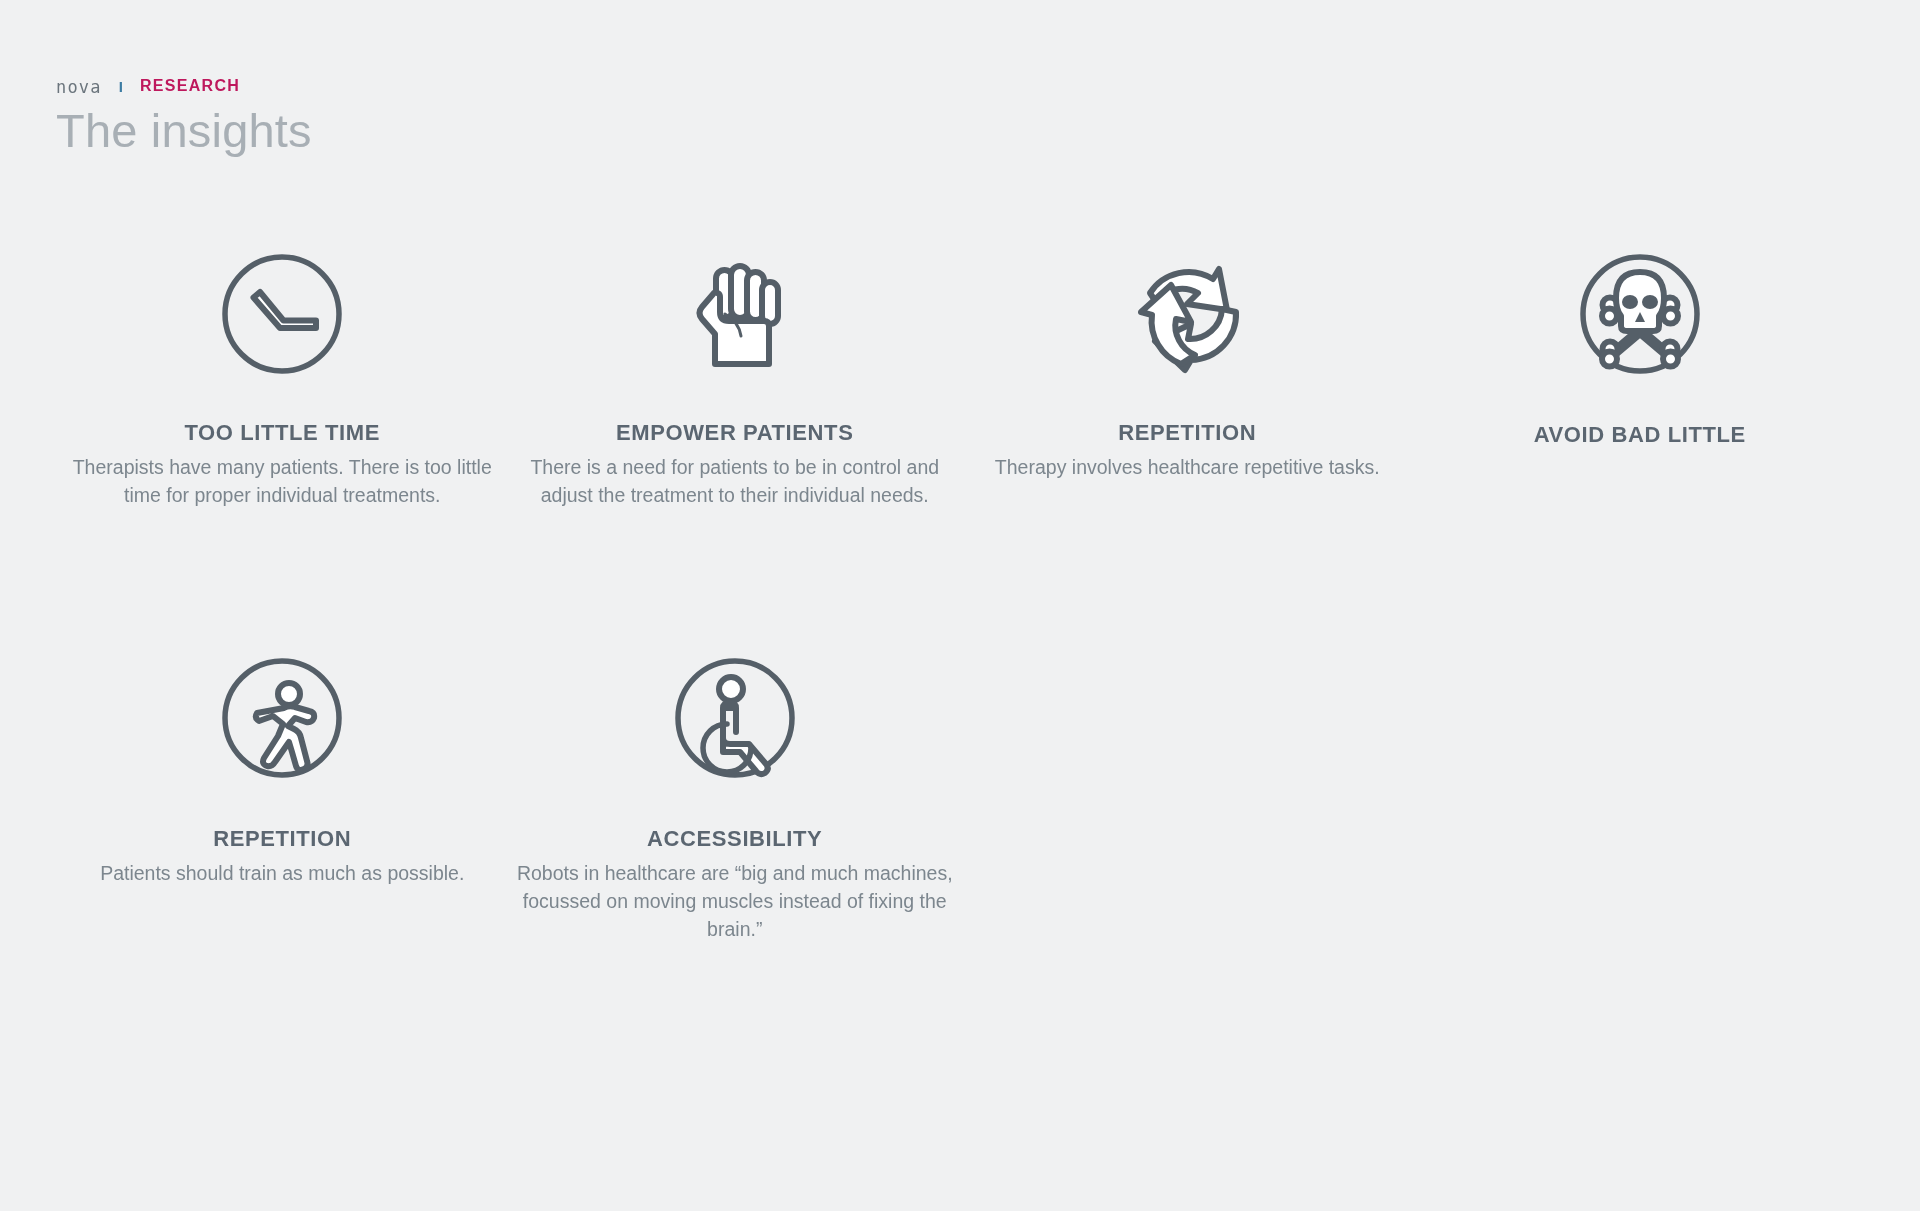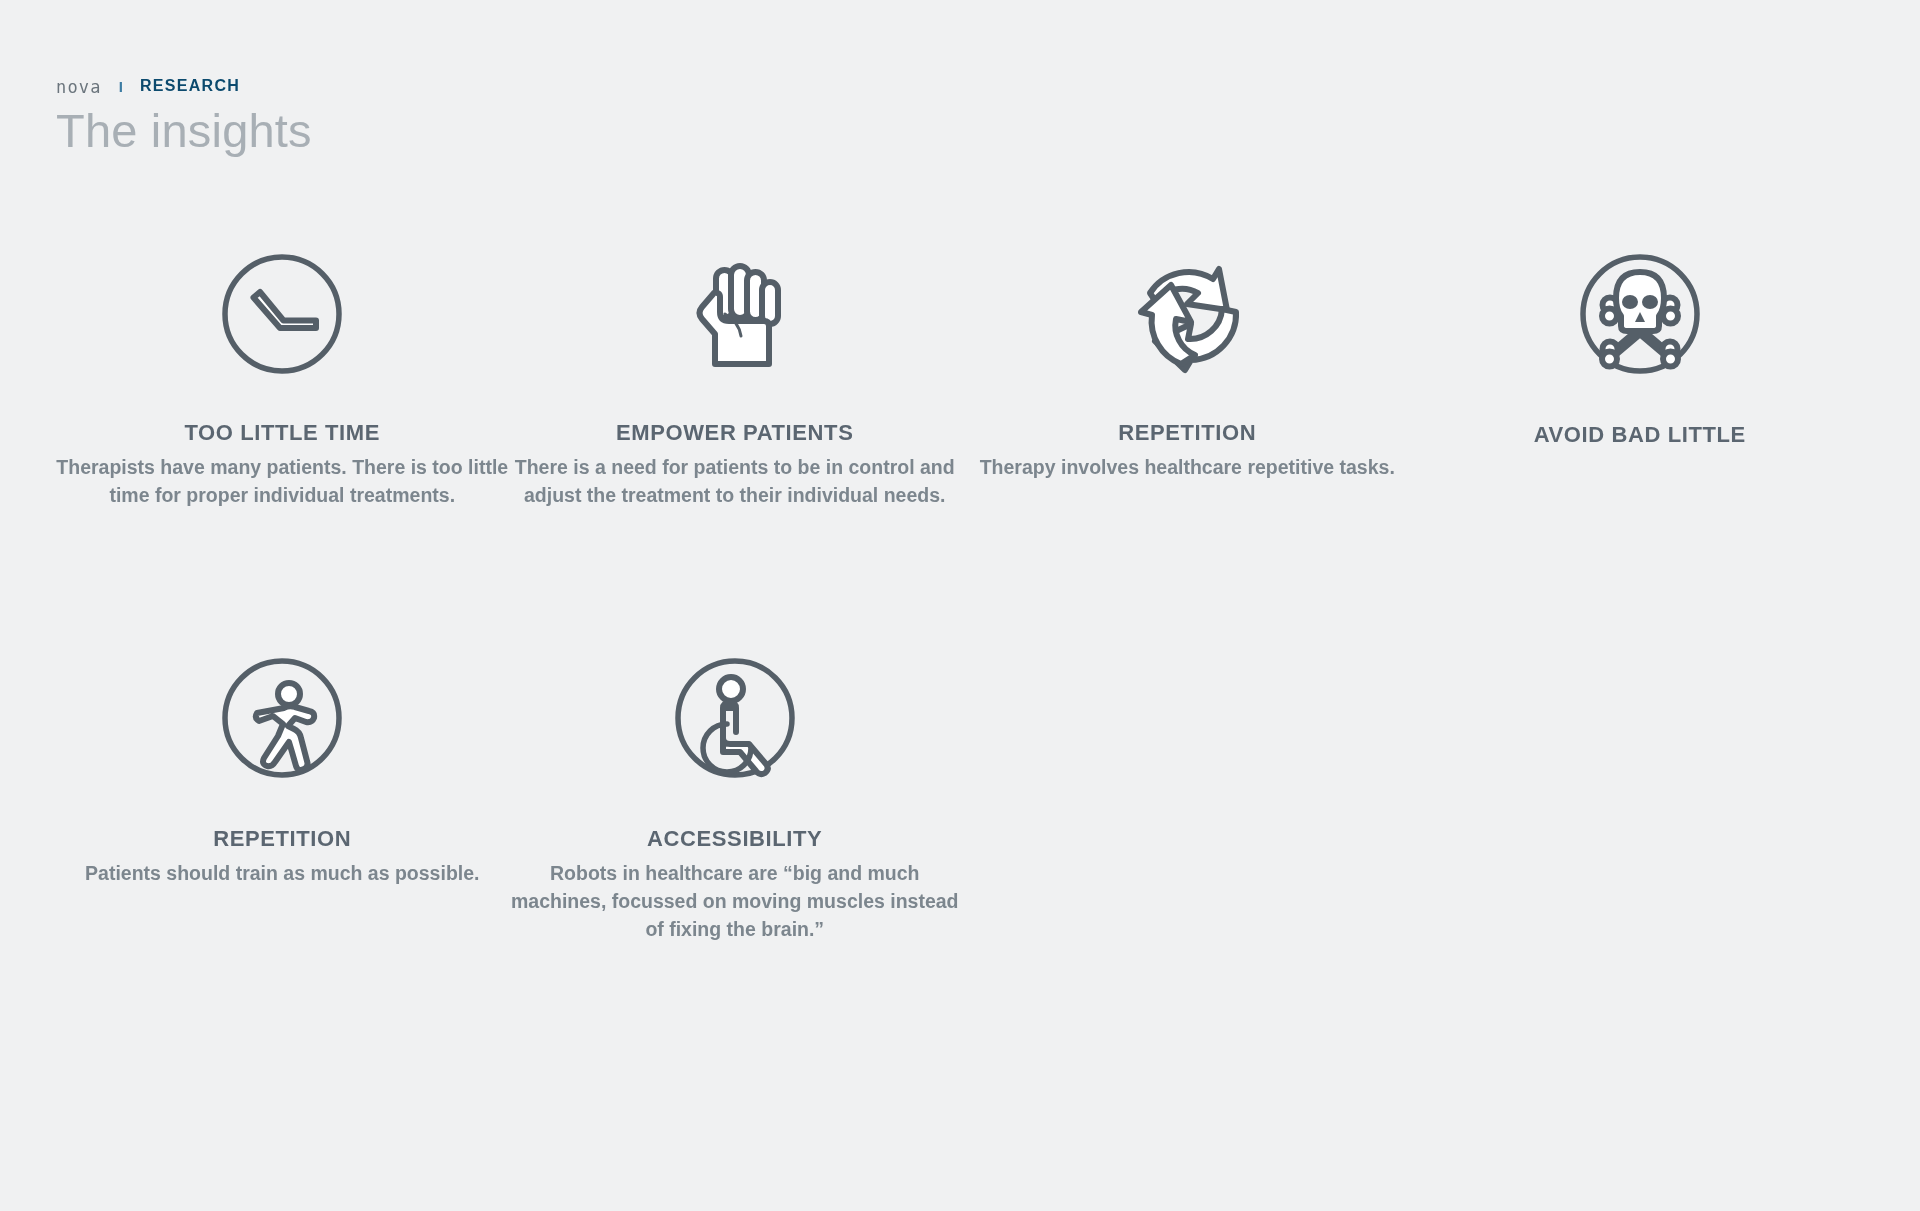--- a/index.html
+++ b/index.html
@@ -36,21 +36,21 @@
     position: relative;
     top: 1px;
   }
   .brand-sep {
     color: #3c7ca3;
     font-size: 15px;
     font-weight: 700;
     line-height: 1;
   }
   .brand-word {
-    color: #0c4a6e;
+    color: #be185d;
     font-size: 16px;
     font-weight: 700;
     letter-spacing: 1.3px;
     line-height: 1;
   }
   .page-title {
     margin-top: 8px;
     font-size: 47px;
     font-weight: 400;
     color: #a8afb5;
@@ -85,21 +85,21 @@
     font-size: 22px;
     font-weight: 700;
     color: #5b6671;
     letter-spacing: 0.6px;
     text-align: center;
     line-height: 1.2;
   }
   .card-body {
     margin-top: 8px;
     font-size: 19.5px;
-    font-weight: 700;
+    font-weight: 400;
     color: #7c868e;
     text-align: center;
     line-height: 1.42;
     max-width: 470px;
   }
   .card-row2 .card-title { margin-top: 46px; }
 
   svg { display: block; }
   .stroked {
     fill: #ffffff;

